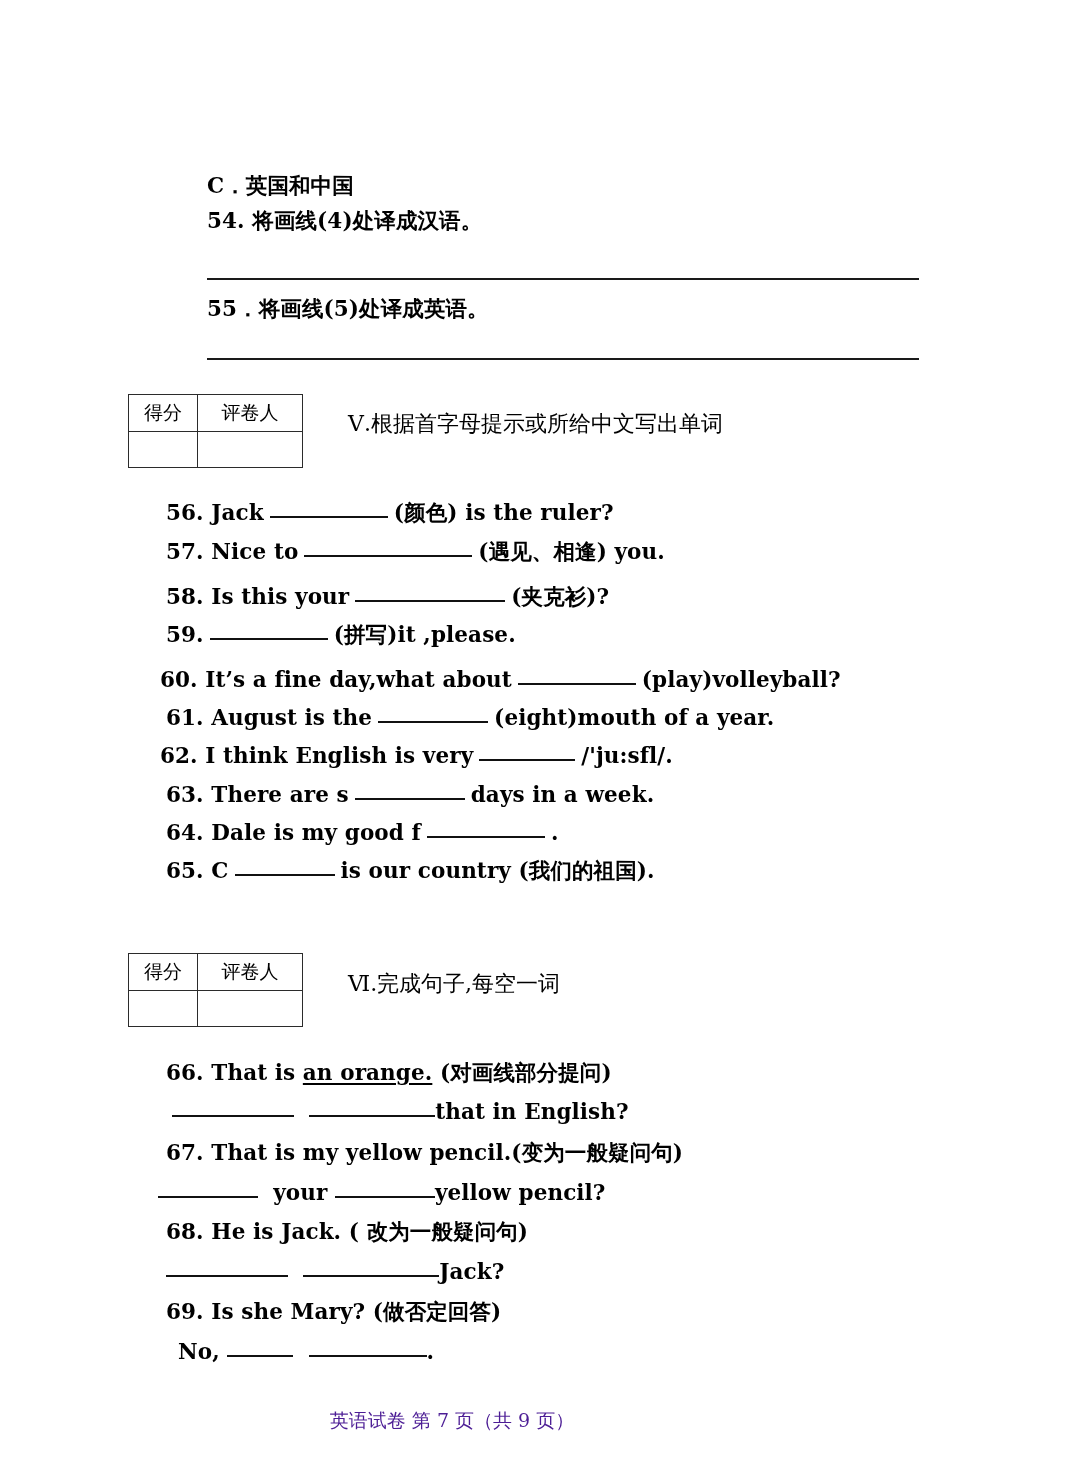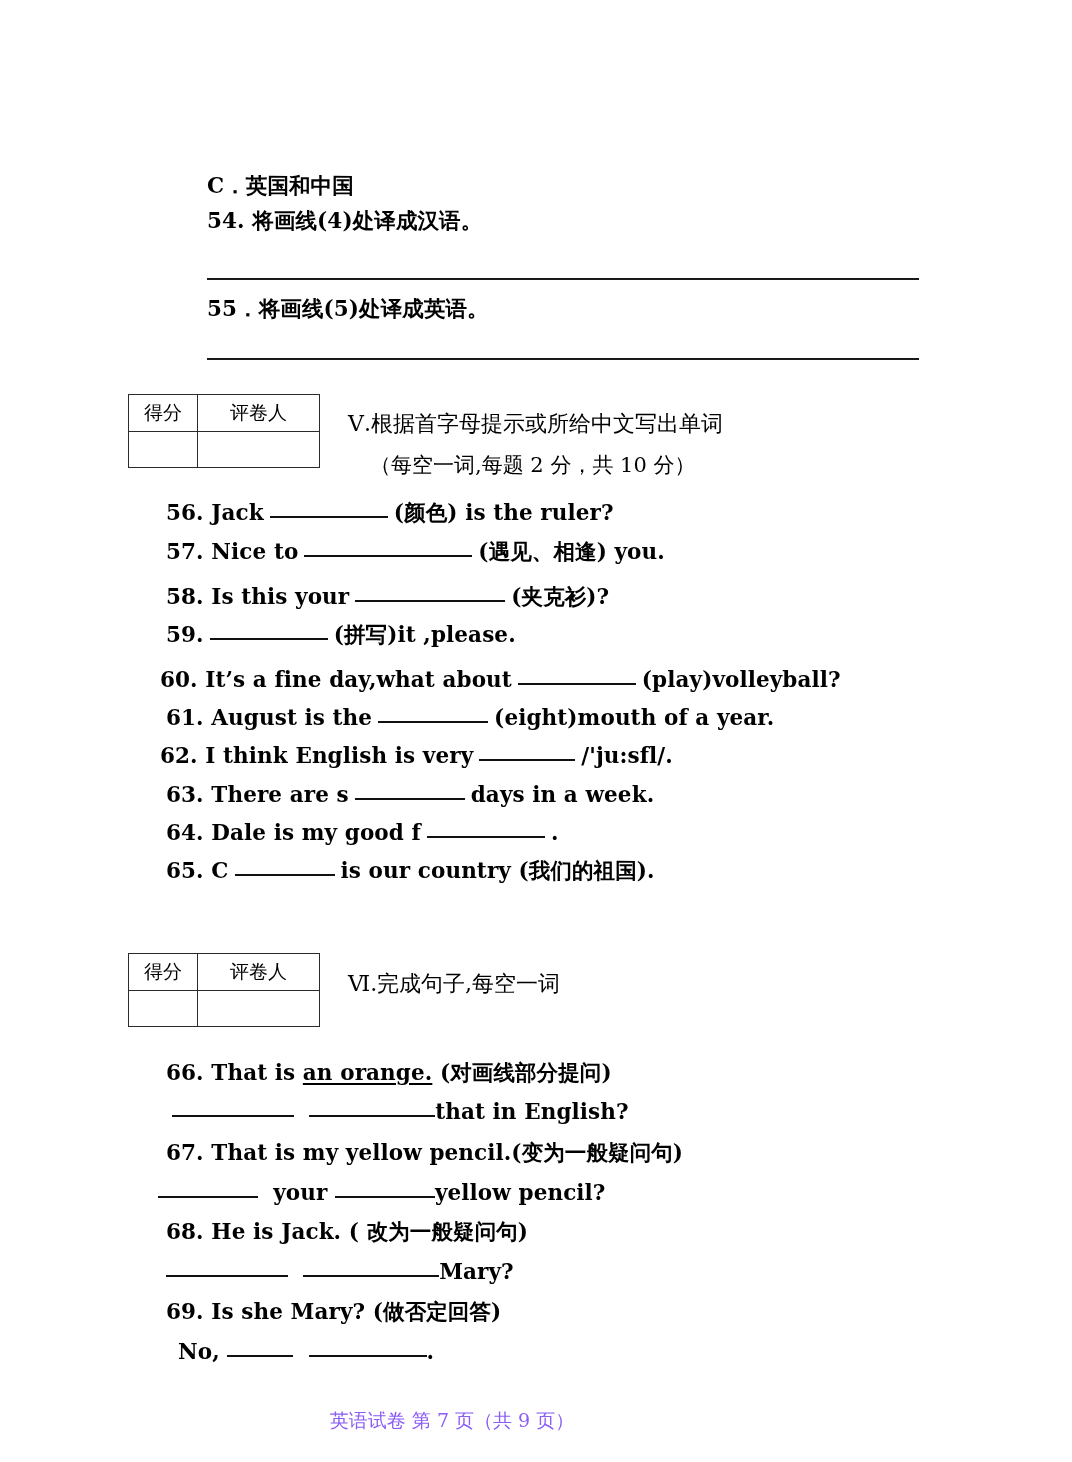--- a/index.html
+++ b/index.html
@@ -41,21 +41,21 @@
     position: absolute;
     left: 207px;
     width: 712px;
     height: 0;
     border-bottom: 2.6px solid #1a1a1a;
   }
 
   
   .score-box {
     position: absolute;
-    width: 192px;
+    width: 175px;
     height: 74px;
     border: 1.6px solid #2b2b2b;
     box-sizing: border-box;
     display: flex;
     flex-direction: column;
   }
   .score-box .sb-row {
     display: flex;
     flex: 1 1 50%;
   }
@@ -105,21 +105,21 @@
   .u { text-decoration: underline; text-decoration-thickness: 2px; text-underline-offset: 3px; }
 
   
   .footer {
     position: absolute;
     left: 0;
     width: 904px;
     text-align: center;
     font-family: "DejaVu Serif", "Liberation Serif", serif;
     font-size: 19px;
-    color: #8b5cf6;
+    color: #4c1d95;
     white-space: nowrap;
   }
 </style>
 </head>
 <body>
 
 <div class="page">
 
 
   <div class="row opt cn" style="top:175px;">C．英国和中国</div>
@@ -137,21 +137,20 @@
       <div class="sb-cell left">得分</div>
       <div class="sb-cell right">评卷人</div>
     </div>
     <div class="sb-row">
       <div class="sb-cell left"></div>
       <div class="sb-cell right"></div>
     </div>
   </div>
 
   <div class="sec-title" style="left:348px; top:413px;">Ⅴ.根据首字母提示或所给中文写出单词</div>
-  <div class="sec-sub" style="left:370px; top:455px;">（每空一词,每题 2 分，共 10 分）</div>
 
   <div id="section-v-questions">
       <div class="row cn" style="left: 166px; top: 502px;"><span>56.</span><span> Jack</span><span class="blank" style="width: 118px; margin: 0px 6px;"></span><span>(颜色) is the ruler?</span></div>
       <div class="row cn" style="left: 166px; top: 541px;"><span>57.</span><span> Nice to</span><span class="blank" style="width: 168px; margin: 0px 6px;"></span><span>(遇见、相逢) you.</span></div>
       <div class="row cn" style="left: 166px; top: 586px;"><span>58.</span><span> Is this your</span><span class="blank" style="width: 150px; margin: 0px 6px;"></span><span>(夹克衫)?</span></div>
       <div class="row cn" style="left: 166px; top: 624px;"><span>59.</span><span class="blank" style="width: 118px; margin: 0px 6px;"></span><span>(拼写)it ,please.</span></div>
       <div class="row cn" style="left: 160px; top: 669px;"><span>60.</span><span> It’s a fine day,what about</span><span class="blank" style="width: 118px; margin: 0px 6px;"></span><span>(play)volleyball?</span></div>
       <div class="row cn" style="left: 166px; top: 707px;"><span>61.</span><span> August is the</span><span class="blank" style="width: 110px; margin: 0px 6px;"></span><span>(eight)mouth of a year.</span></div>
       <div class="row cn" style="left: 160px; top: 745px;"><span>62.</span><span> I think English is very</span><span class="blank" style="width: 96px; margin: 0px 6px;"></span><span>/'ju:sfl/.</span></div>
       <div class="row cn" style="left: 166px; top: 784px;"><span>63.</span><span> There are s</span><span class="blank" style="width: 110px; margin: 0px 6px;"></span><span>days in a week.</span></div>
@@ -171,20 +170,20 @@
   </div>
 
   <div class="sec-title" style="left:348px; top:973px;">Ⅵ.完成句子,每空一词</div>
 
   <div id="section-vi-questions">
       <div class="row cn" style="left: 166px; top: 1062px;"><span>66. </span><span>That is </span><span class="u">an orange.</span><span> (对画线部分提问)</span></div>
       <div class="row cn" style="left: 172px; top: 1101px;"><span class="blank" style="width: 122px;"></span><span>&nbsp;&nbsp;</span><span class="blank" style="width: 126px;"></span><span>that in English?</span></div>
       <div class="row cn" style="left: 166px; top: 1142px;"><span>67. </span><span>That is my yellow pencil.(变为一般疑问句)</span></div>
       <div class="row cn" style="left: 158px; top: 1182px;"><span class="blank" style="width: 100px;"></span><span>&nbsp;&nbsp;</span><span>your </span><span class="blank" style="width: 100px;"></span><span>yellow pencil?</span></div>
       <div class="row cn" style="left: 166px; top: 1221px;"><span>68. </span><span>He is Jack. (  改为一般疑问句)</span></div>
-      <div class="row cn" style="left: 166px; top: 1261px;"><span class="blank" style="width: 122px;"></span><span>&nbsp;&nbsp;</span><span class="blank" style="width: 136px;"></span><span>Mary?</span></div>
+      <div class="row cn" style="left: 166px; top: 1261px;"><span class="blank" style="width: 122px;"></span><span>&nbsp;&nbsp;</span><span class="blank" style="width: 136px;"></span><span>Jack?</span></div>
       <div class="row cn" style="left: 166px; top: 1301px;"><span>69. </span><span>Is she Mary? (做否定回答)</span></div>
       <div class="row cn" style="left: 178px; top: 1341px;"><span>No,  </span><span class="blank" style="width: 66px;"></span><span>&nbsp;&nbsp;</span><span class="blank" style="width: 118px;"></span><span>.</span></div>
     </div>
 
   <div class="footer" style="top:1408px;">英语试卷  第 7 页（共 9 页）</div>
 
 </div>
 
 </body></html>

